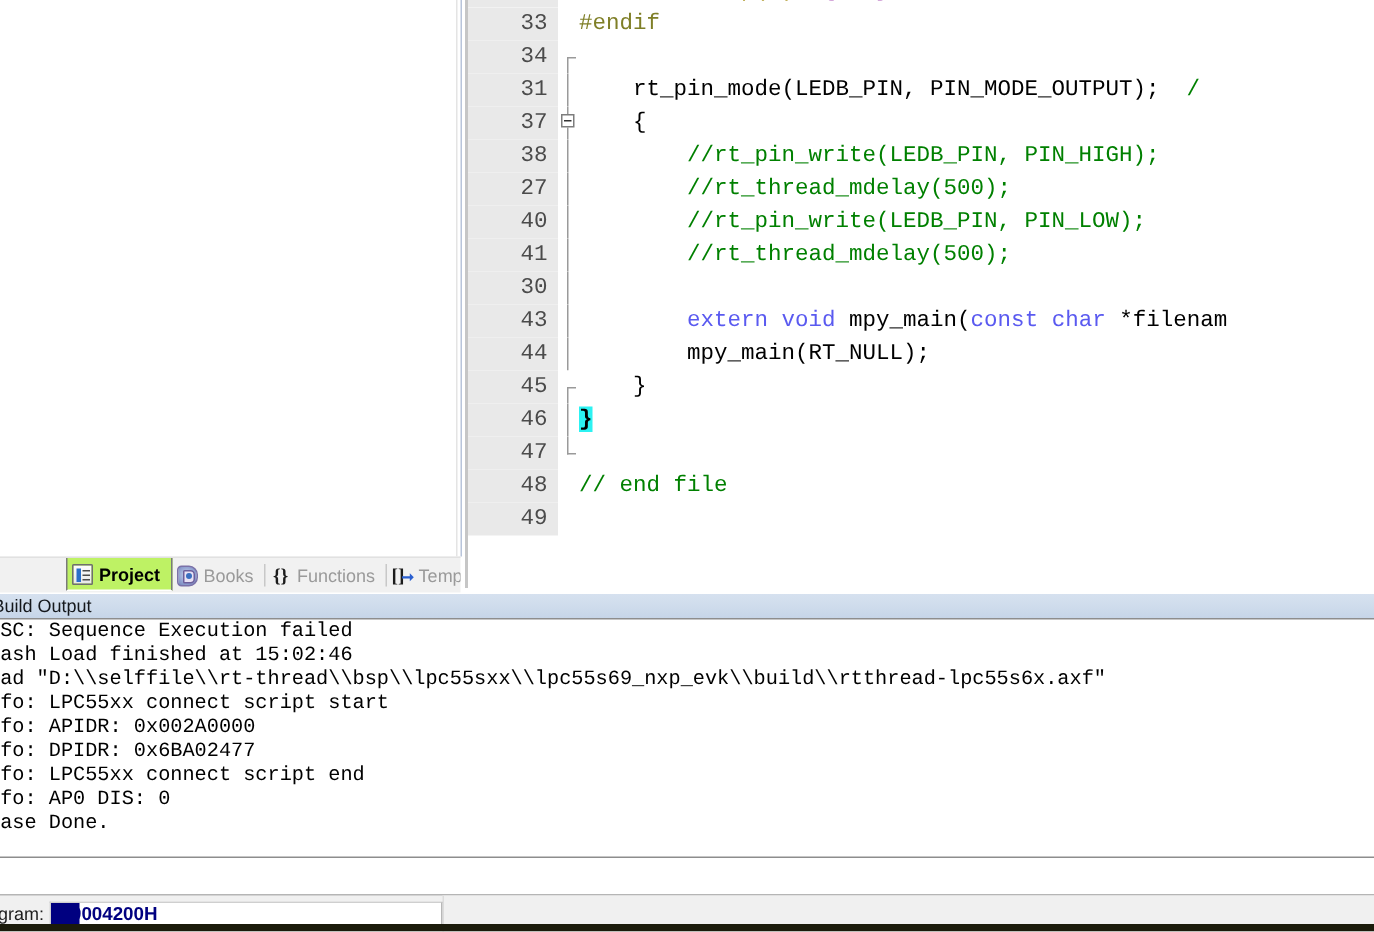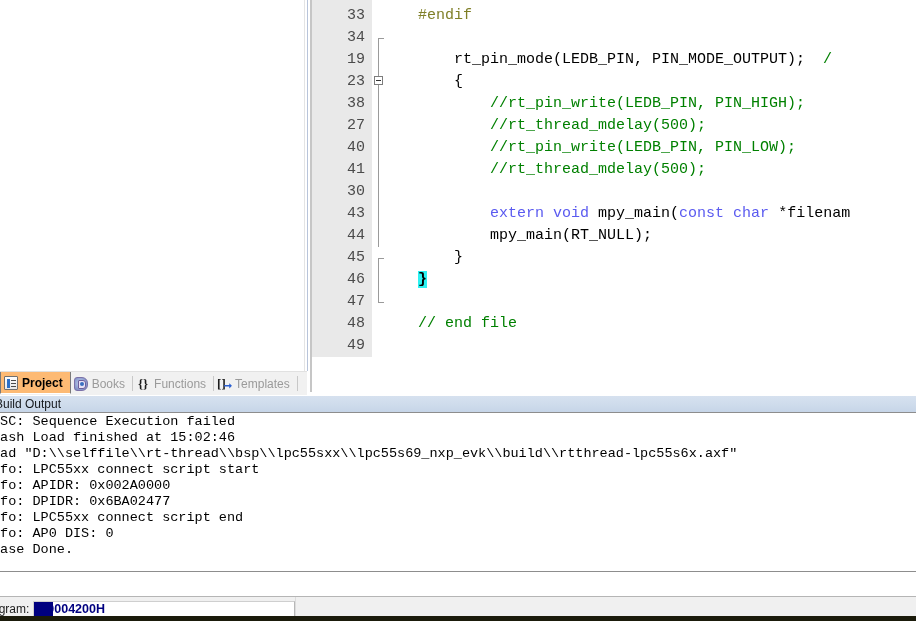--- a/index.html
+++ b/index.html
@@ -67,26 +67,27 @@
     align-items: center;
     gap: 4px;
     padding: 0 7px 0 3px;
     font-size: 12px;
     color: #9a9a9a;
     height: 100%;
     box-sizing: border-box;
     white-space: nowrap;
   }
   .ptab.active {
-    background: #fdba74;
+    background: #bef264;
     color: #000000;
     font-weight: bold;
     border: 1px solid #7a7a7a;
     border-bottom: 1px solid #ffffff;
     margin-top: -1px;
+    margin-left: 44px;
   }
   .ptab-sep {
     width: 1px;
     background: #c8c8c8;
     margin: 4px 0;
     flex: none;
   }
   .ptab-icon {
     width: 14px; height: 14px;
     display: inline-block;
@@ -248,21 +249,20 @@
     position:absolute;
     left:0; top:11px;
     width:6px; height:1px;
     background:#9a9a9a;
   }
   .code-text {
     flex: 1;
     padding-left: 0px;
     white-space: pre;
     overflow: hidden;
-    margin-left: 32px;
   }
 
   
   #editor-leftedge {
     position:absolute;
     left:0; top:0;
     width:2px; height:392px;
     background:#c6c6c6;
     z-index: 5;
   }
@@ -447,22 +447,22 @@
 
       <div id="row-sliver">
         <div class="gutter">&nbsp;</div>
         <div class="foldcol"></div>
         <div class="sliver-text"><span style="color:#b09a2f">#</span><span style="color:#a0a0a0">  define </span><span style="color:#c890d0">__</span><span style="color:#b09a2f">p(x)</span><span style="color:#c890d0">  { x }</span></div>
       </div>
 
       <div id="code-lines">
           <div class="code-row"><div class="gutter">33</div><div class="foldcol"></div><div class="code-text"><span class="c-pre">#endif</span></div></div>
           <div class="code-row"><div class="gutter">34</div><div class="foldcol"><div class="fold-line" style="top: 11px;"></div><div class="fold-tick-top"></div></div><div class="code-text"><span class="c-plain"></span></div></div>
-          <div class="code-row"><div class="gutter">19</div><div class="foldcol"><div class="fold-line"></div></div><div class="code-text"><span class="c-plain">    rt_pin_mode(LEDB_PIN, PIN_MODE_OUTPUT);  </span><span class="c-comment">/</span></div></div>
-          <div class="code-row"><div class="gutter">23</div><div class="foldcol"><div class="fold-line"></div><div class="fold-box"></div></div><div class="code-text"><span class="c-plain">    {</span></div></div>
+          <div class="code-row"><div class="gutter">31</div><div class="foldcol"><div class="fold-line"></div></div><div class="code-text"><span class="c-plain">    rt_pin_mode(LEDB_PIN, PIN_MODE_OUTPUT);  </span><span class="c-comment">/</span></div></div>
+          <div class="code-row"><div class="gutter">37</div><div class="foldcol"><div class="fold-line"></div><div class="fold-box"></div></div><div class="code-text"><span class="c-plain">    {</span></div></div>
           <div class="code-row"><div class="gutter">38</div><div class="foldcol"><div class="fold-line"></div></div><div class="code-text"><span class="c-comment">        //rt_pin_write(LEDB_PIN, PIN_HIGH);</span></div></div>
           <div class="code-row"><div class="gutter">27</div><div class="foldcol"><div class="fold-line"></div></div><div class="code-text"><span class="c-comment">        //rt_thread_mdelay(500);</span></div></div>
           <div class="code-row"><div class="gutter">40</div><div class="foldcol"><div class="fold-line"></div></div><div class="code-text"><span class="c-comment">        //rt_pin_write(LEDB_PIN, PIN_LOW);</span></div></div>
           <div class="code-row"><div class="gutter">41</div><div class="foldcol"><div class="fold-line"></div></div><div class="code-text"><span class="c-comment">        //rt_thread_mdelay(500);</span></div></div>
           <div class="code-row"><div class="gutter">30</div><div class="foldcol"><div class="fold-line"></div></div><div class="code-text"><span class="c-plain"></span></div></div>
           <div class="code-row"><div class="gutter">43</div><div class="foldcol"><div class="fold-line"></div></div><div class="code-text"><span class="c-plain">        </span><span class="c-type">extern</span><span class="c-plain"> </span><span class="c-type">void</span><span class="c-plain"> mpy_main(</span><span class="c-type">const</span><span class="c-plain"> </span><span class="c-type">char</span><span class="c-plain"> *filenam</span></div></div>
           <div class="code-row"><div class="gutter">44</div><div class="foldcol"><div class="fold-line"></div></div><div class="code-text"><span class="c-plain">        mpy_main(RT_NULL);</span></div></div>
           <div class="code-row"><div class="gutter">45</div><div class="foldcol"><div class="fold-line" style="top: 11px;"></div><div class="fold-tick-top"></div></div><div class="code-text"><span class="c-plain">    }</span></div></div>
           <div class="code-row"><div class="gutter">46</div><div class="foldcol"><div class="fold-line"></div></div><div class="code-text"><span class="hl-brace">}</span></div></div>
           <div class="code-row"><div class="gutter">47</div><div class="foldcol"><div class="fold-end"></div></div><div class="code-text"><span class="c-plain"></span></div></div>

